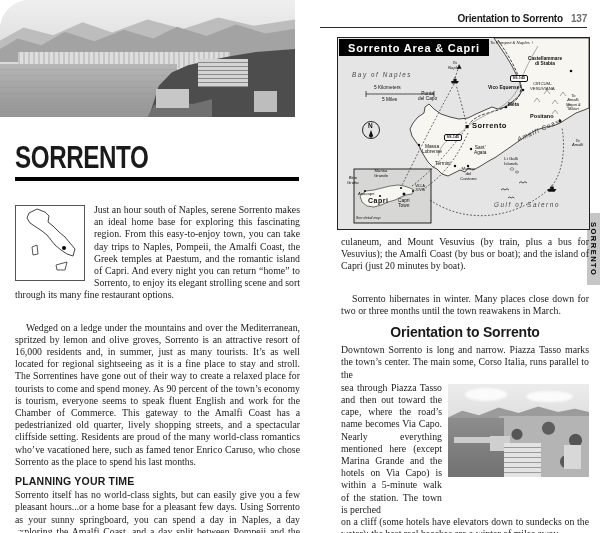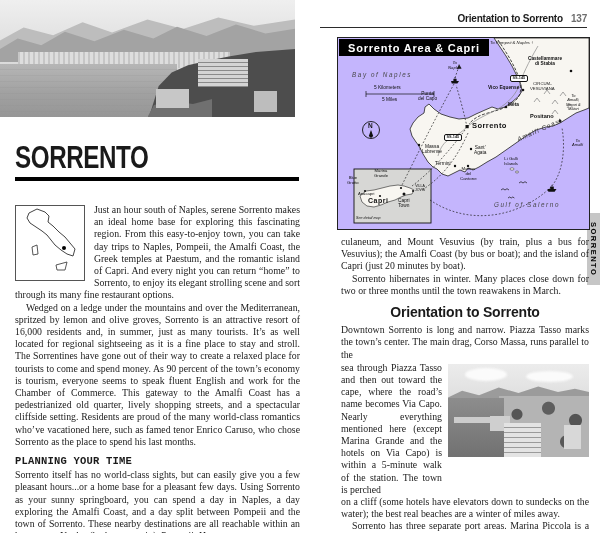--- a/index.html
+++ b/index.html
@@ -1,17 +1,17 @@
 <!DOCTYPE html>
 <html><head>
 <meta charset="utf-8">
 <style>
   html,body{margin:0;padding:0;background:#ffffff;}
   #page{position:relative;width:600px;height:533px;background:#fff;overflow:hidden;
-        font-family:"Liberation Serif",serif;color:#1a1a1a;}
+        font-family:"Liberation Serif",serif;color:#1a1a1a;border-radius:30px;}
   p{margin:0;}
 
   
   .photo-top{position:absolute;left:0;top:0;width:295px;height:117px;overflow:hidden;background:#dcdcdc;}
   .pt-sky{position:absolute;inset:0;background:linear-gradient(#efefef,#dddddd 45%,#d2d2d2);}
   .pt-ridge2{position:absolute;left:0;top:4px;width:100%;height:52px;background:#bdbdbd;
      clip-path:polygon(0 70%,8% 45%,18% 60%,28% 35%,38% 55%,50% 30%,62% 48%,74% 26%,86% 42%,100% 30%,100% 100%,0 100%);}
   .pt-ridge{position:absolute;left:0;top:10px;width:100%;height:52px;background:#a3a3a3;
      clip-path:polygon(0 75%,6% 55%,14% 68%,22% 42%,32% 60%,42% 38%,52% 55%,60% 32%,70% 50%,80% 28%,90% 45%,100% 36%,100% 100%,0 100%);}
   .pt-city{position:absolute;left:6%;top:52px;width:72%;height:16px;background:#d7d7d7;
@@ -36,21 +36,21 @@
   .run-head .pageno{margin-left:8px;color:#6e6e6e;}
   .head-rule{position:absolute;left:320px;top:27px;width:267px;height:1px;background:#2b2b2b;}
 
   
   .side-tab{position:absolute;right:0;top:213px;width:13px;height:72px;background:#c6c6c6;
      display:flex;align-items:center;justify-content:center;}
   .side-tab span{writing-mode:vertical-rl;font-family:"Liberation Sans",sans-serif;
      font-weight:bold;font-size:7.5px;letter-spacing:1.5px;color:#000;}
 
   
-  .map{position:absolute;left:337px;top:37px;width:253px;height:193px;background:#c4b5fd;
+  .map{position:absolute;left:337px;top:37px;width:253px;height:193px;background:#e5e5e5;
      border:1px solid #222;box-sizing:border-box;overflow:hidden;}
   .map svg{position:absolute;left:0;top:0;}
   .map-title{position:absolute;left:1px;top:1px;width:150px;height:17px;background:#000;color:#fff;
      font-family:"Liberation Sans",sans-serif;font-weight:bold;font-size:11px;letter-spacing:0.8px;
      display:flex;align-items:center;justify-content:center;}
   .ml{position:absolute;font-family:"Liberation Sans",sans-serif;font-size:4.8px;line-height:1.12;
      color:#111;white-space:pre-line;transform-origin:left top;}
   .ml.b{font-weight:bold;}
   .ml.it{font-style:italic;}
   .ml.ctr{text-align:center;}
@@ -59,22 +59,22 @@
      background:#fff;border:0.8px solid #111;border-radius:2px;padding:0 1.5px;line-height:1.4;}
 
   
   .left-col{position:absolute;left:15px;top:140px;width:285px;}
   .chapter-title{font-family:"Liberation Sans",sans-serif;font-weight:bold;font-size:31px;
      letter-spacing:-0.5px;transform:scaleX(0.78);transform-origin:left top;white-space:nowrap;height:36px;}
   .chapter-rule{width:284px;height:4px;background:#000;margin-top:1px;}
   .lc-body{margin-top:23px;font-size:9.8px;line-height:12.2px;text-align:justify;}
   .italy-thumb{float:left;width:70px;height:76px;border:1px solid #555;background:#fff;
      margin:1px 9px 2px 0;box-sizing:border-box;}
-  .ind{text-indent:11px;}
-  h3.small-head{font-family:Liberation Mono, monospace;font-weight:bold;font-size:10.5px;
+  .ind{text-indent:11px;margin-top:20px;}
+  h3.small-head{font-family:Liberation Sans, sans-serif;font-weight:bold;font-size:10.5px;
      letter-spacing:0.2px;margin:7px 0 2px;}
   .right-col{position:absolute;left:341px;top:236px;width:248px;font-size:9.8px;line-height:12.2px;text-align:justify;}
   h2.orient-head{font-family:"Liberation Sans",sans-serif;font-weight:bold;font-size:14px;
      letter-spacing:-0.2px;text-align:center;margin:9px 0 6px;}
   .wrap-row{display:flex;gap:6px;margin-top:1px;}
   .wrap-text{width:101px;text-align:justify;}
 
   
   .photo-harbor{position:relative;width:141px;height:93px;overflow:hidden;background:#e9e9e9;flex-shrink:0;margin-top:2px;}
   .ph-sky{position:absolute;inset:0;background:linear-gradient(#ececec,#dedede 40%);}
@@ -282,21 +282,21 @@
       <p class="ind">Wedged on a ledge under the mountains and over the Mediterranean, spritzed by lemon and olive groves, Sorrento is an attractive resort of 16,000 residents and, in summer, just as many tourists. It’s as well located for regional sightseeing as it is a fine place to stay and stroll. The Sorrentines have gone out of their way to create a relaxed place for tourists to come and spend money. As 90 percent of the town’s economy is tourism, everyone seems to speak fluent English and work for the Chamber of Commerce. This gateway to the Amalfi Coast has a pedestrianized old quarter, lively shopping streets, and a spectacular cliffside setting. Residents are proud of the many world-class romantics who’ve vacationed here, such as famed tenor Enrico Caruso, who chose Sorrento as the place to spend his last months.</p>
       <h3 class="small-head">PLANNING YOUR TIME</h3>
       <p>Sorrento itself has no world-class sights, but can easily give you a few pleasant hours...or a home base for a pleasant few days. Using Sorrento as your sunny springboard, you can spend a day in Naples, a day exploring the Amalfi Coast, and a day split between Pompeii and the town of Sorrento. These nearby destinations are all reachable within an hour or so: Naples (by boat or train); Pompeii, Her-</p>
     </div>
   </div>
 
   <div class="right-col">
     <p>culaneum, and Mount Vesuvius (by train, plus a bus for Vesuvius); the Amalfi Coast (by bus or boat); and the island of Capri (just 20 minutes by boat).</p>
     <p class="ind">Sorrento hibernates in winter. Many places close down for two or three months until the town reawakens in March.</p>
     <h2 class="orient-head">Orientation to Sorrento</h2>
-    <p>Downtown Sorrento is long and narrow. Piazza Tasso marks the town’s center. The main drag, Corso Massa, runs parallel to the</p>
+    <p>Downtown Sorrento is long and narrow. Piazza Tasso marks the town’s center. The main some, Corso Italia, runs parallel to the</p>
     <div class="wrap-row">
       <div class="wrap-text">sea through Piazza Tasso and then out toward the cape, where the road’s name becomes Via Capo. Nearly everything mentioned here (except Marina Grande and the hotels on Via Capo) is within a 5-minute walk of the station. The town is perched</div>
       <div class="photo-harbor">
         <div class="ph-sky"></div>
         <div class="ph-cloud1"></div>
         <div class="ph-cloud2"></div>
         <div class="ph-mtn"></div>
         <div class="ph-town"></div>
         <div class="ph-sea"></div>
         <div class="ph-pier"></div>

